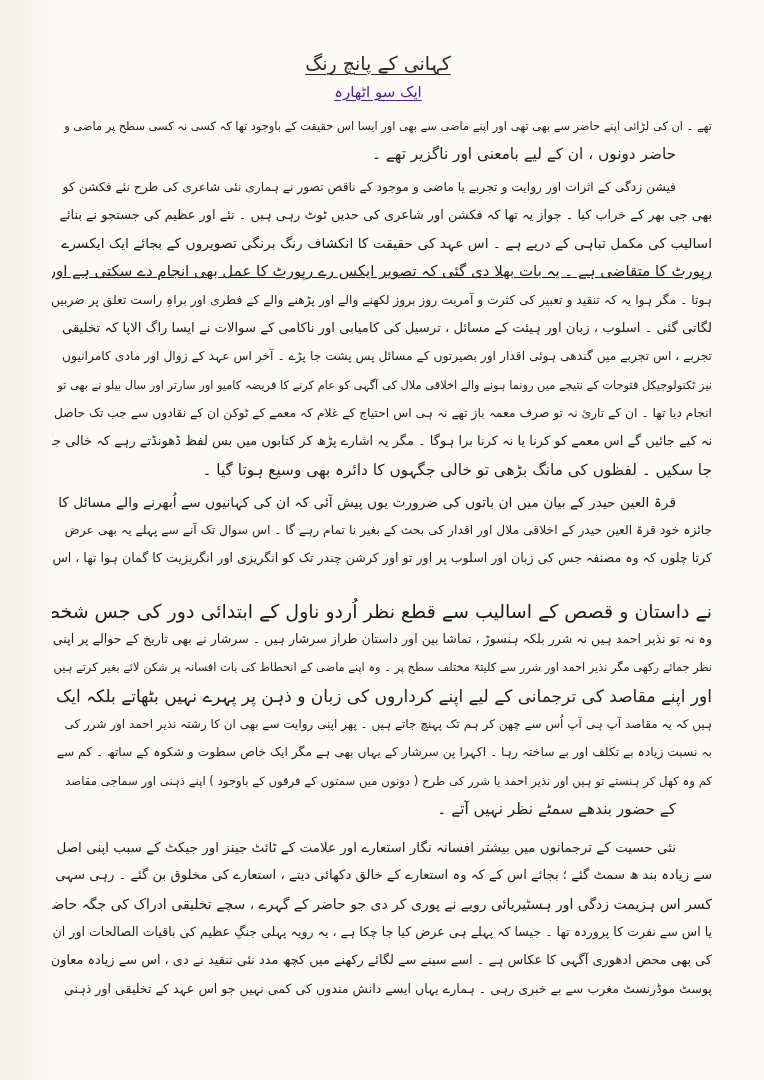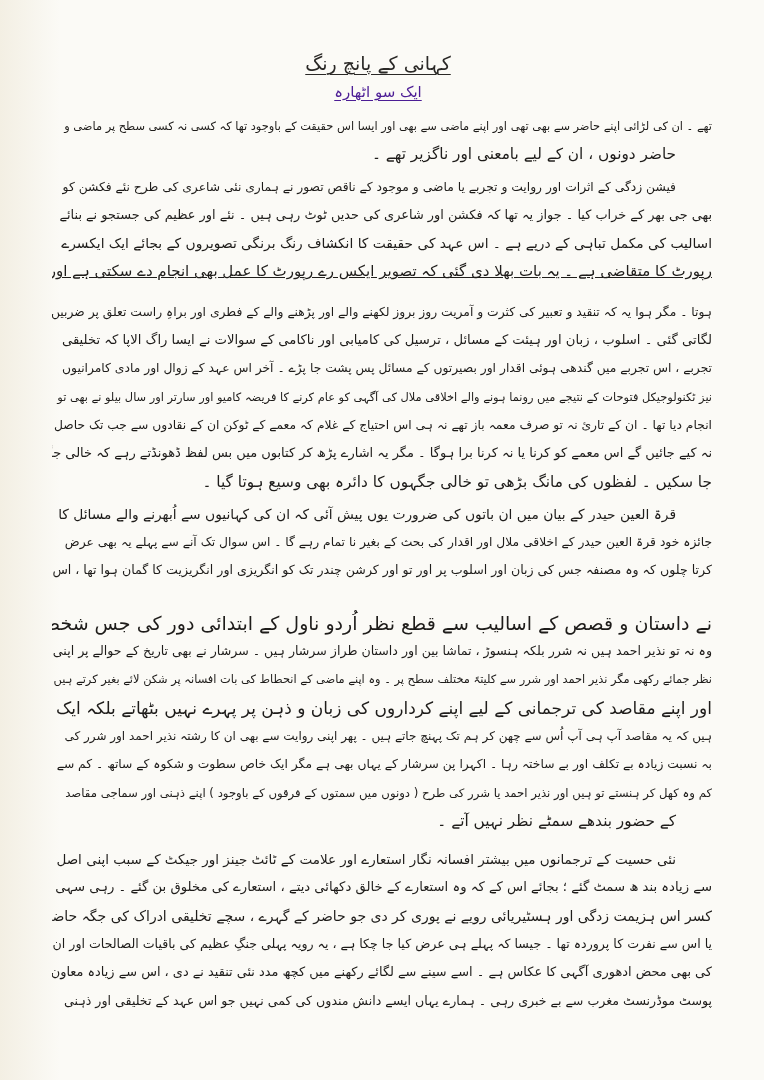--- a/index.html
+++ b/index.html
@@ -84,21 +84,21 @@
     <span class="line" style="font-size: 11.4px;">تھے ۔ ان کی لڑائی اپنے حاضر سے بھی تھی اور اپنے ماضی سے بھی اور ایسا اس حقیقت کے باوجود تھا کہ کسی نہ کسی سطح پر ماضی و</span>
     <span class="line indent">حاضر دونوں ، ان کے لیے بامعنی اور ناگزیر تھے ۔</span>
   </div>
   <div class="gap-small"></div>
 
   <div>
     <span class="line indent" style="font-size: 12.3px;">فیشن زدگی کے اثرات اور روایت و تجربے یا ماضی و موجود کے ناقص تصور نے ہماری نئی شاعری کی طرح نئے فکشن کو</span>
     <span class="line" style="font-size: 12.9px;">بھی جی بھر کے خراب کیا ۔ جواز یہ تھا کہ فکشن اور شاعری کی حدیں ٹوٹ رہی ہیں ۔ نئے اور عظیم کی جستجو نے بنائے</span>
     <span class="line" style="font-size: 13.8px;">اسالیب کی مکمل تباہی کے درپے ہے ۔ اس عہد کی حقیقت کا انکشاف رنگ برنگی تصویروں کے بجائے ایک ایکسرے</span>
     <span class="line" style="font-size: 15px; text-decoration: underline;">رپورٹ کا متقاضی ہے ۔ یہ بات بھلا دی گئی کہ تصویر ایکس رے رپورٹ کا عمل بھی انجام دے سکتی ہے اور اس فرض کی</span>
-    <span class="line" style="font-size: 12.3px; margin-top: 12px;">ہوتا ۔ مگر ہوا یہ کہ تنقید و تعبیر کی کثرت و آمریت روز بروز لکھنے والے اور پڑھنے والے کے فطری اور براہِ راست تعلق پر ضربیں</span>
+    <span class="line" style="font-size: 12.3px;">ہوتا ۔ مگر ہوا یہ کہ تنقید و تعبیر کی کثرت و آمریت روز بروز لکھنے والے اور پڑھنے والے کے فطری اور براہِ راست تعلق پر ضربیں</span>
     <span class="line" style="font-size: 13.2px;">لگاتی گئی ۔ اسلوب ، زبان اور ہیئت کے مسائل ، ترسیل کی کامیابی اور ناکامی کے سوالات نے ایسا راگ الاپا کہ تخلیقی</span>
     <span class="line" style="font-size: 12.3px;">تجربے ، اس تجربے میں گندھی ہوئی اقدار اور بصیرتوں کے مسائل پس پشت جا پڑے ۔ آخر اس عہد کے زوال اور مادی کامرانیوں</span>
     <span class="line" style="font-size: 11.4px;">نیز ٹکنولوجیکل فتوحات کے نتیجے میں رونما ہونے والے اخلاقی ملال کی آگہی کو عام کرنے کا فریضہ کامیو اور سارتر اور سال بیلو نے بھی تو</span>
     <span class="line" style="font-size: 12.3px;">انجام دیا تھا ۔ ان کے تاریٔ نہ تو صرف معمہ باز تھے نہ ہی اس احتیاج کے غلام کہ معمے کے ٹوکن ان کے نقادوں سے جب تک حاصل</span>
     <span class="line" style="font-size: 13px;">نہ کیے جائیں گے اس معمے کو کرنا یا نہ کرنا برا ہوگا ۔ مگر یہ اشارے پڑھ کر کتابوں میں بس لفظ ڈھونڈتے رہے کہ خالی جگہیں پُر کی</span>
     <span class="line">جا سکیں ۔ لفظوں کی مانگ بڑھی تو خالی جگہوں کا دائرہ بھی وسیع ہوتا گیا ۔</span>
   </div>
   <div class="gap-small"></div>
 
   <div>

